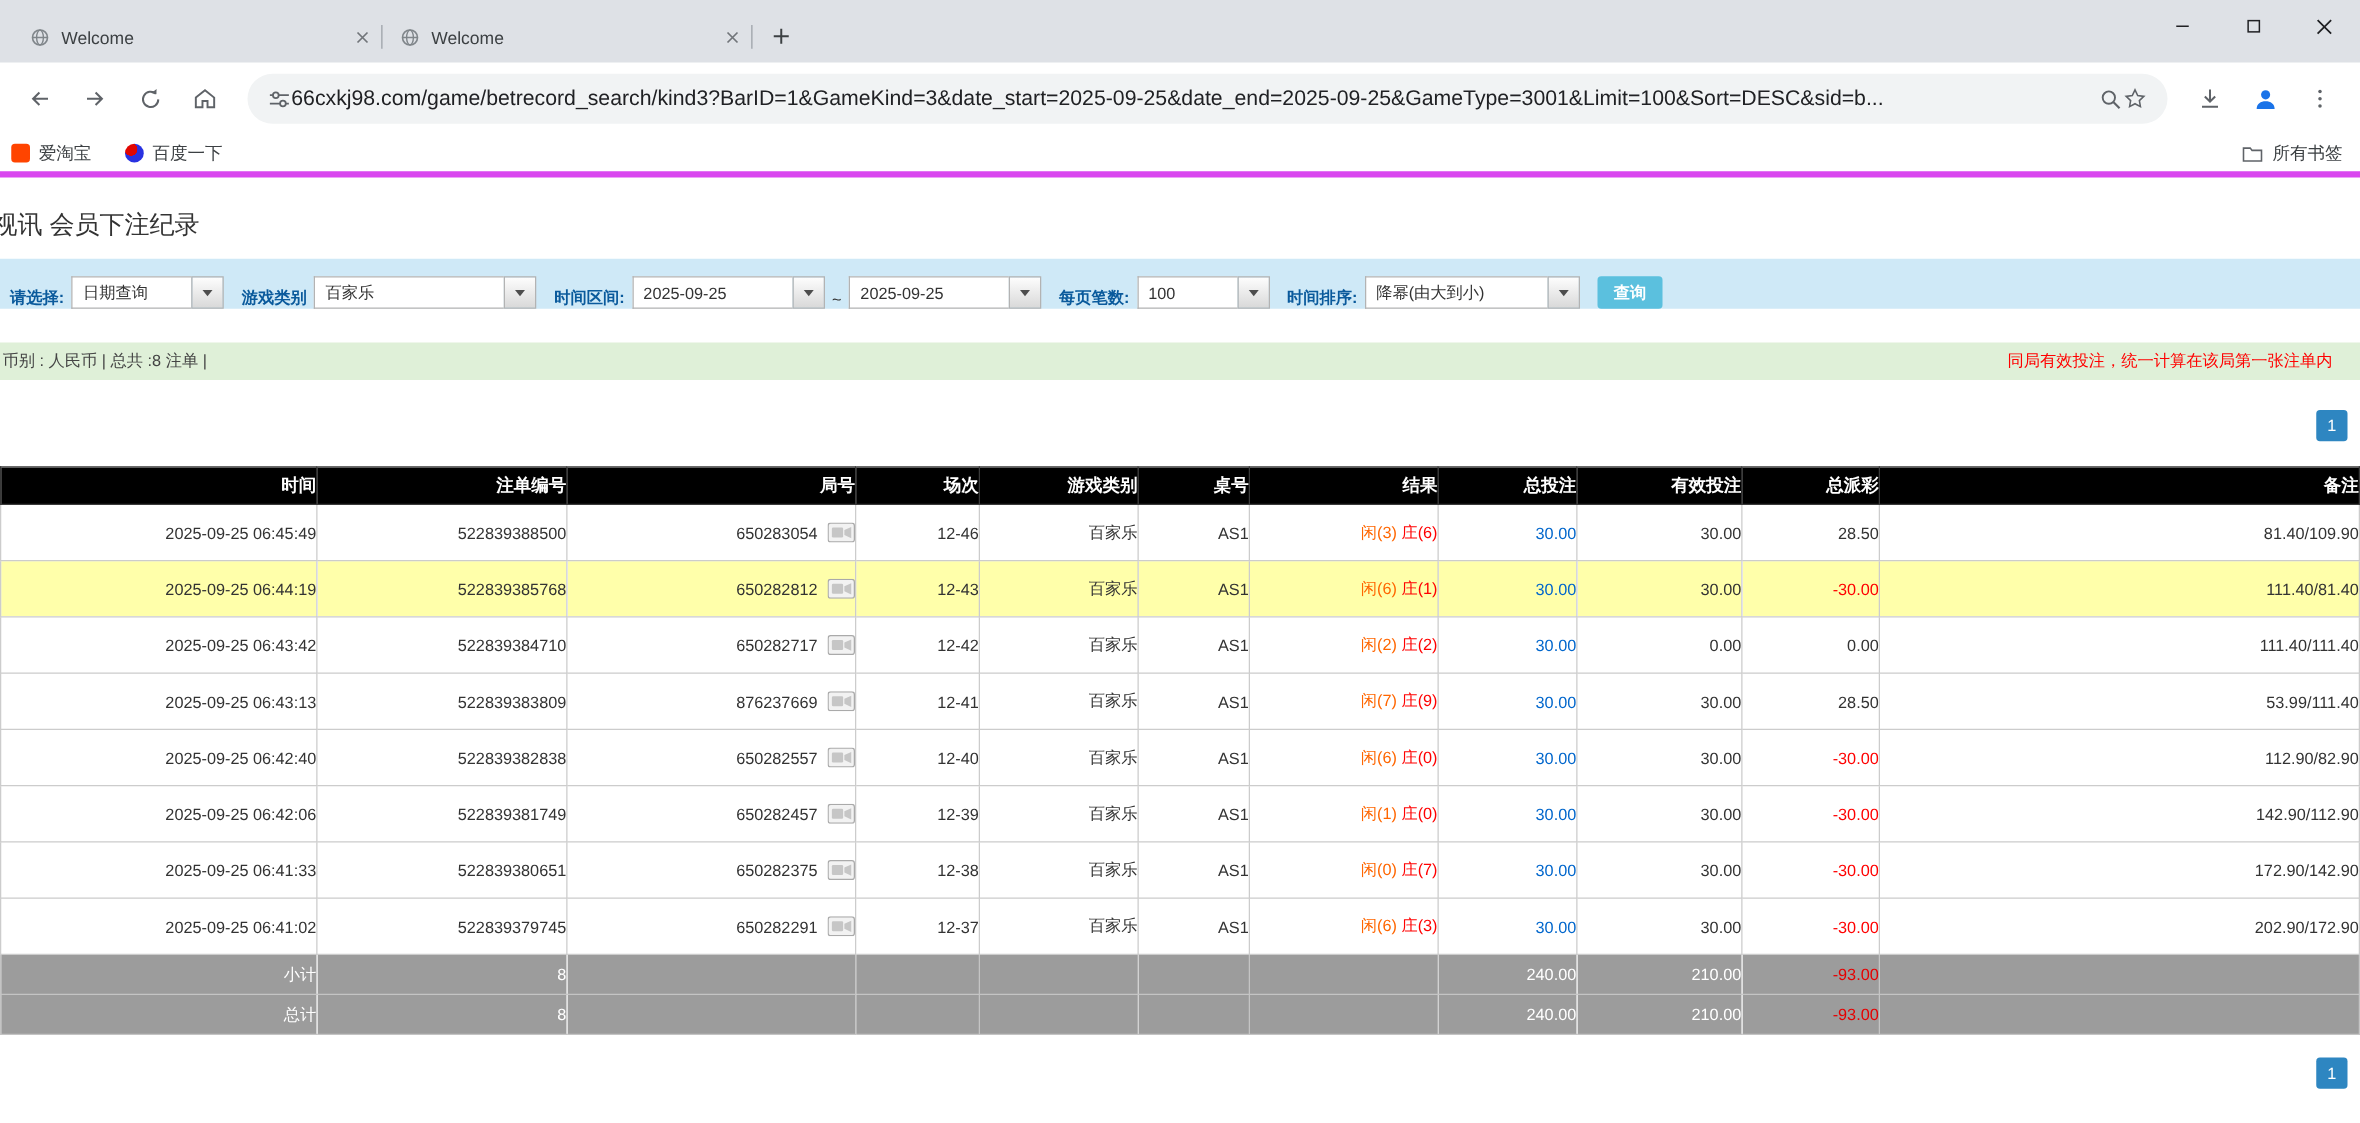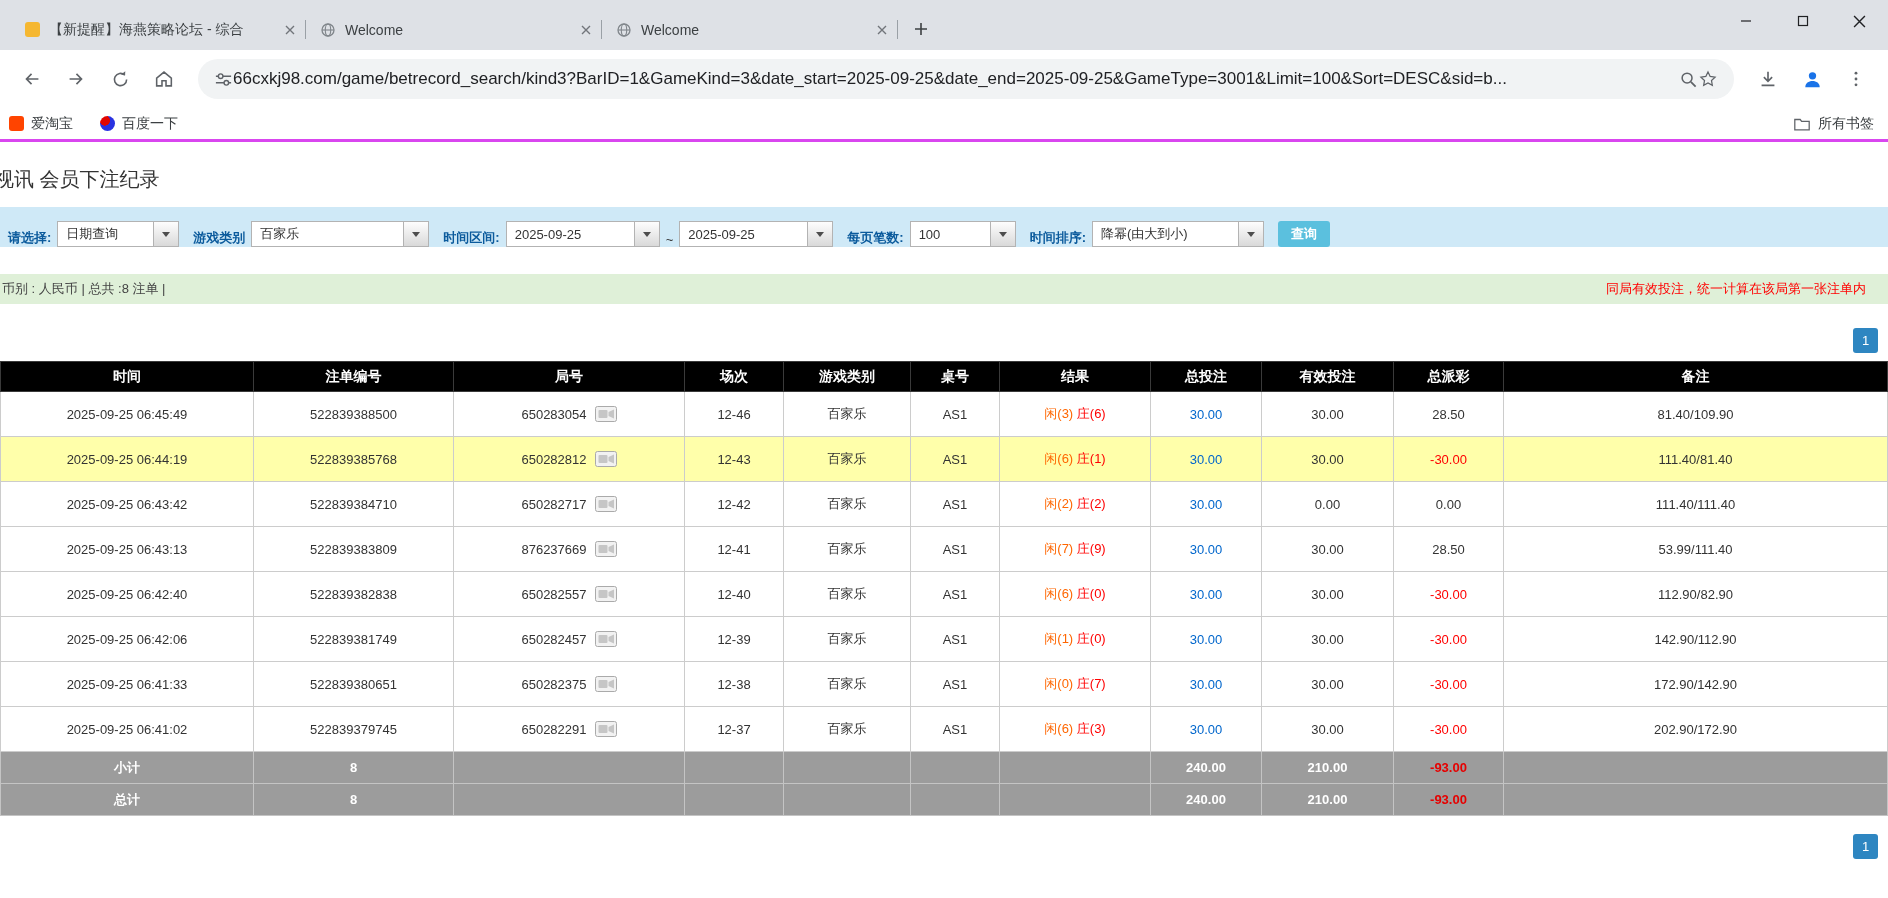--- a/index.html
+++ b/index.html
@@ -33,21 +33,21 @@
   .win-controls{position:absolute;right:0;top:0;height:42px;display:flex}
   .win-btn{width:57px;height:42px;display:flex;align-items:center;justify-content:center}
 
   .toolbar{height:58px;background:#fff;display:flex;align-items:center;padding:0 12px;gap:4px}
   .nav-btn{width:40px;height:40px;border-radius:50%;display:flex;align-items:center;justify-content:center;flex:0 0 auto}
   .urlbar{flex:1;height:40px;background:#f1f3f4;border-radius:20px;display:flex;align-items:center;
     padding:0 16px;margin:0 10px;min-width:0}
   .url-text{flex:1;font-size:17px;color:#202124;white-space:nowrap;overflow:hidden;min-width:0}
 
   .bookmarks{height:34px;display:flex;align-items:center;padding:0 14px 0 8px;gap:16px;
-    border-bottom:3px solid #d946ef;font-size:14px;color:#3c4043;background:#fff}
+    border-bottom:5px solid #d946ef;font-size:14px;color:#3c4043;background:#fff}
   .bookmark{display:flex;align-items:center;gap:7px}
   .all-bookmarks{margin-left:auto;display:flex;align-items:flex-start;gap:7px}
 
   
   .page-title{font-size:20px;color:#333;margin:24px 0 0 -6px;font-weight:400}
 
   .filterbar{margin-top:14px;height:40px;background:#cfe9f7;display:flex;align-items:flex-end;
     padding:0 6px;font-size:13px}
   .flabel{color:#0a5a9c;font-weight:bold;margin:0 6px 0 14px;white-space:nowrap}
   .flabel:first-child{margin-left:2px}
@@ -65,52 +65,43 @@
   .summary{margin-top:27px;height:30px;background:#dff0d8;display:flex;align-items:center;
     font-size:13px;color:#444;padding:0 22px 0 2px}
   .summary-right{margin-left:auto;color:#ff0000}
 
   .pagwrap{display:flex;justify-content:flex-end;padding-right:10px}
   .pagwrap.top{margin-top:24px}
   .pagwrap.bottom{margin-top:18px}
   .pagbtn{min-width:25px;height:25px;background:var(--pagination-bg);color:#fff;display:flex;
     align-items:center;justify-content:center;font-size:13px;border-radius:3px;padding:0 6px;cursor:pointer}
 
-  table.records{width:100%;border-collapse:collapse;table-layout:fixed;margin-top:8px;
-    font-size:13px;color:#333;text-align:center}
+  table.records{width:100%;border-collapse:collapse;table-layout:fixed;margin-top:20px;
+    font-size:13px;color:#333;text-align:right}
   .records th{background:#000;color:#fff;font-weight:bold;height:30px;border:1px solid #3a3a3a;font-size:14px}
   .records td{height:45px;border:1px solid #ccc;overflow:hidden}
   .records tr.hl td{background:var(--highlight-yellow)}
   .records td.blue{color:var(--accent-blue)}
   .records td.neg{color:var(--negative-red)}
   .player{color:var(--player-orange)}
   .banker{color:var(--banker-red)}
   .roundcell{display:inline-flex;align-items:center;gap:8px}
   .round-icon{vertical-align:middle}
-  .records tr.foot td{background:#9c9c9c;color:#fff;font-weight:bold;height:32px;border-color:#c4c4c4}
+  .records tr.foot td{background:#9c9c9c;color:#fff;font-weight:normal;height:32px;border-color:#c4c4c4}
   .records tr.foot td.neg{color:#e60000}
 
   svg{display:block}
 </style>
 </head>
 <body>
 
 <div>
 
   <div class="tabbar">
     <div class="tab-strip">
-        <div class="tab">
-          <span class="favicon">
-            <span class="fav-doc"></span>
-          </span>
-          <span class="tab-title">【新提醒】海燕策略论坛 - 综合</span>
-          <svg class="tab-close" viewBox="0 0 12 12" width="12" height="12">
-            <path d="M2 2 L10 10 M10 2 L2 10" stroke="#5f6368" stroke-width="1.4"></path>
-          </svg>
-        </div>
         <div class="tab">
           <span class="favicon">
             <svg viewBox="0 0 16 16" width="16" height="16">
               <circle cx="8" cy="8" r="6" fill="none" stroke="#80868b" stroke-width="1.3"></circle>
               <ellipse cx="8" cy="8" rx="2.7" ry="6" fill="none" stroke="#80868b" stroke-width="1.1"></ellipse>
               <line x1="2" y1="8" x2="14" y2="8" stroke="#80868b" stroke-width="1.1"></line>
             </svg>
           </span>
           <span class="tab-title">Welcome</span>
           <svg class="tab-close" viewBox="0 0 12 12" width="12" height="12">

